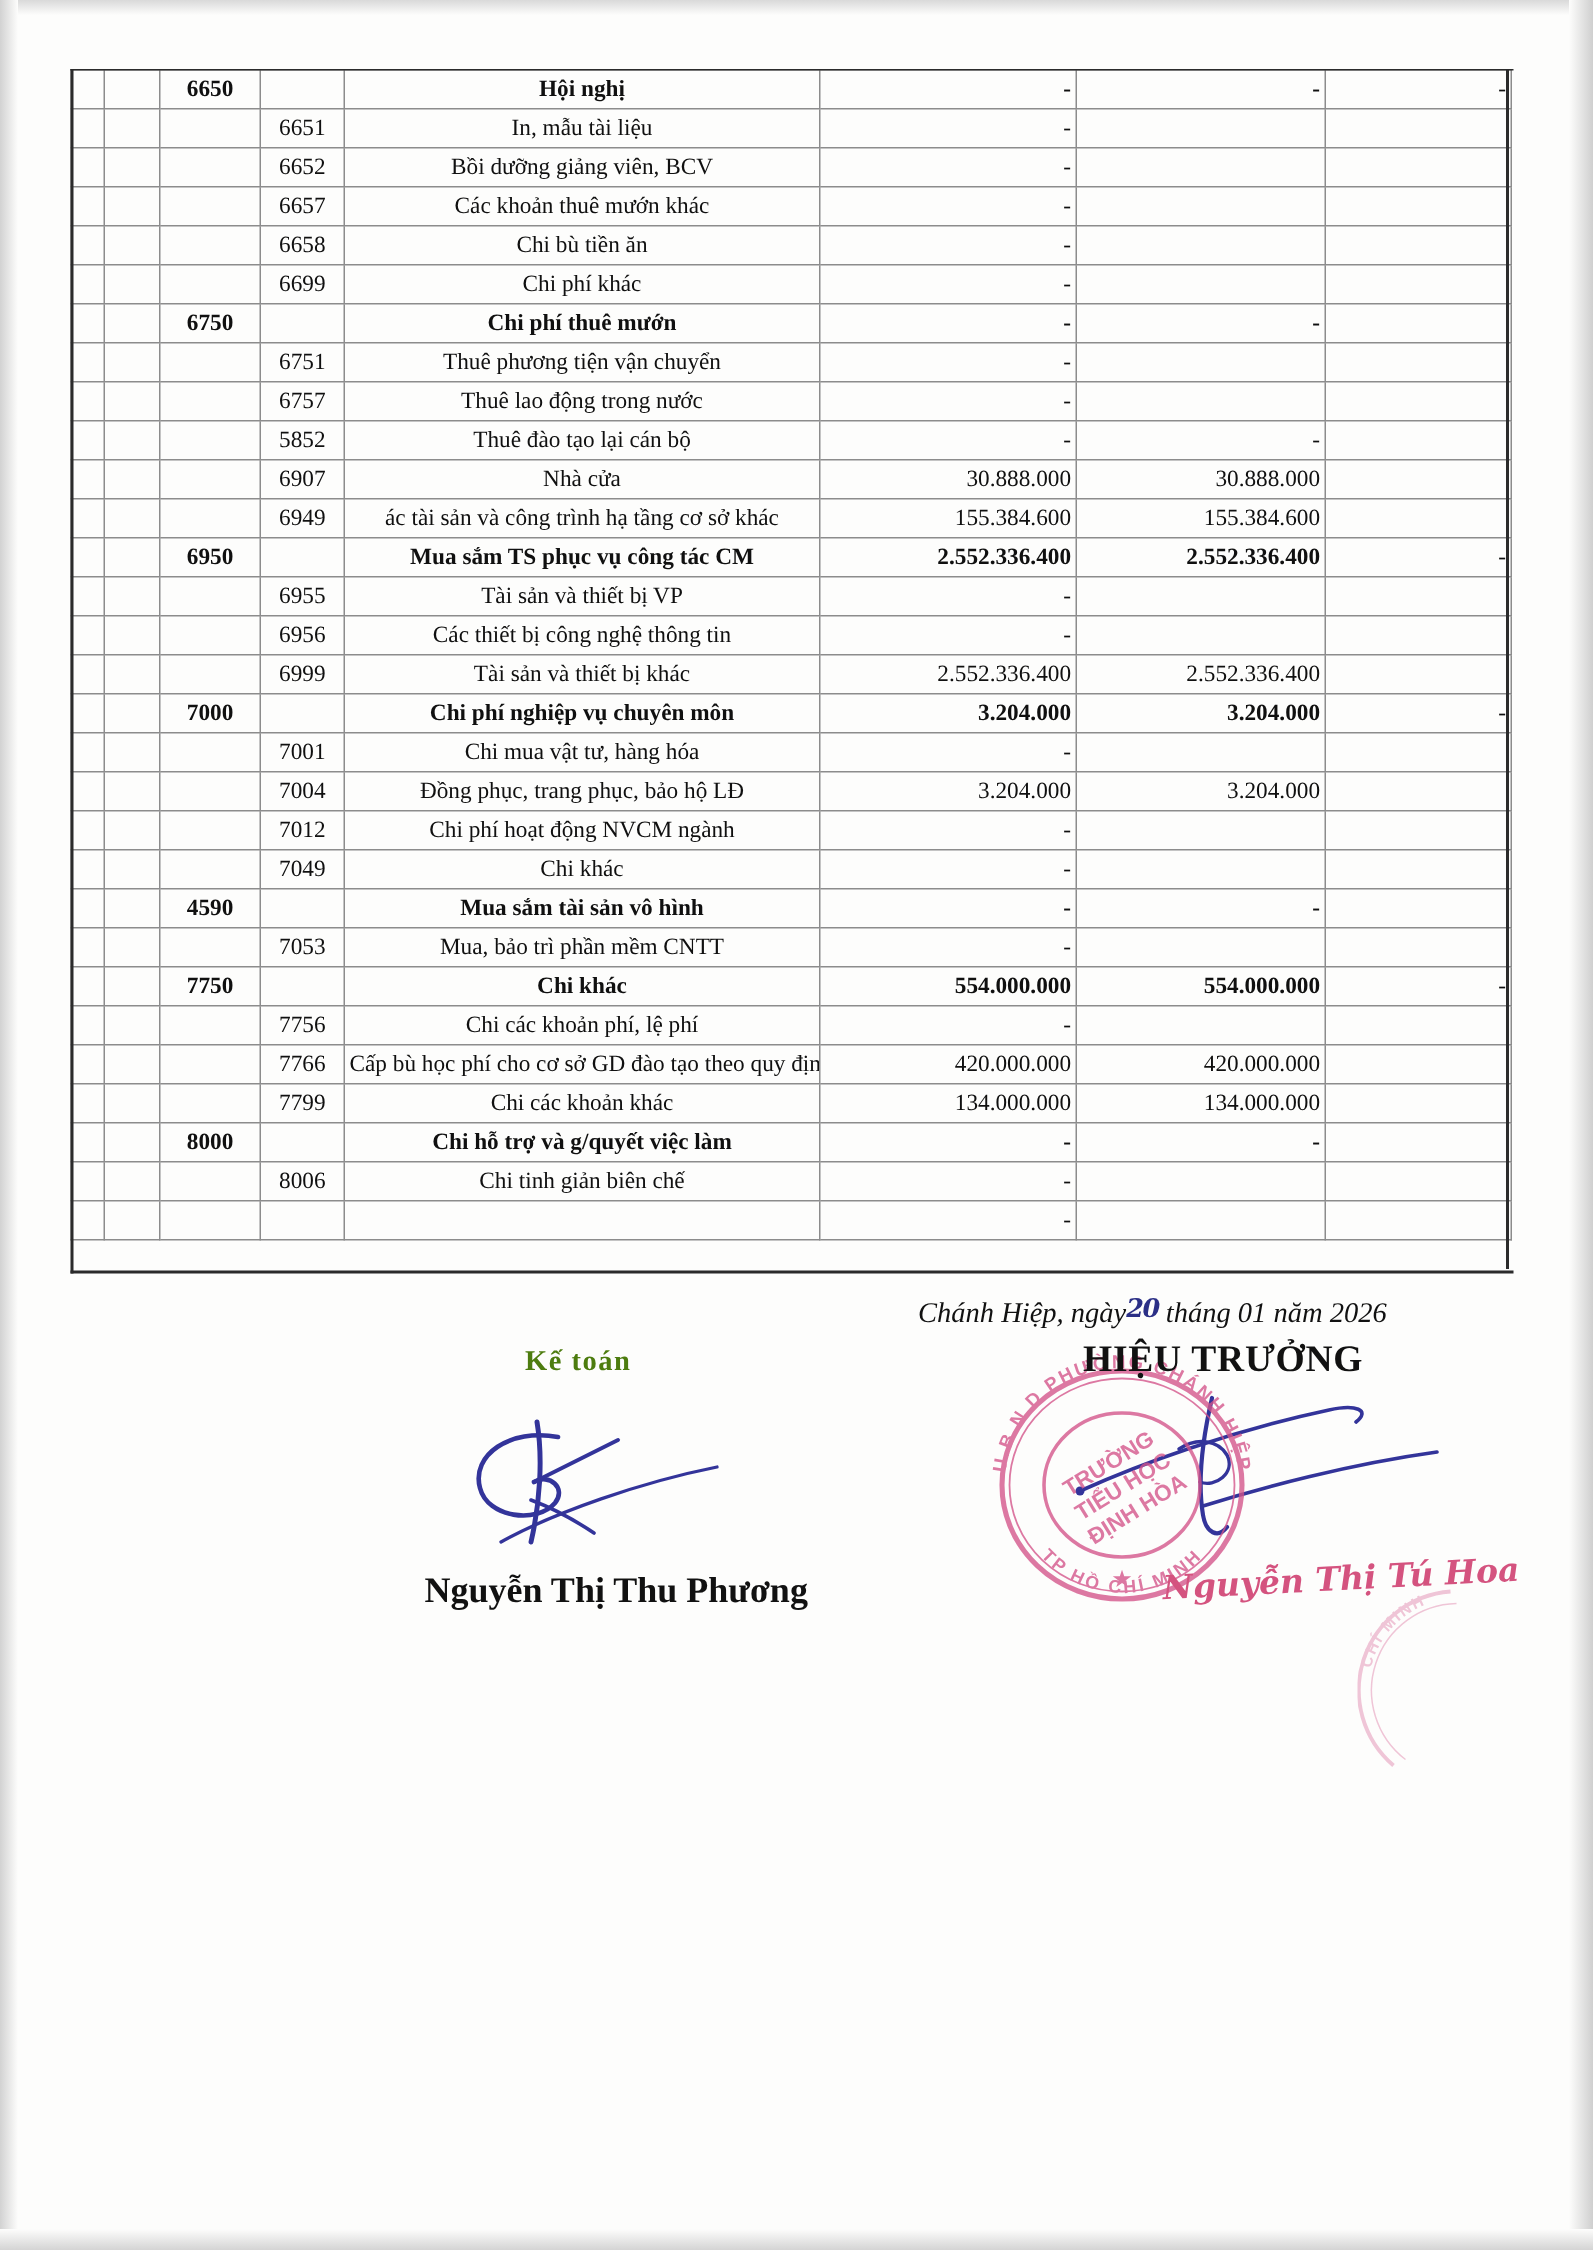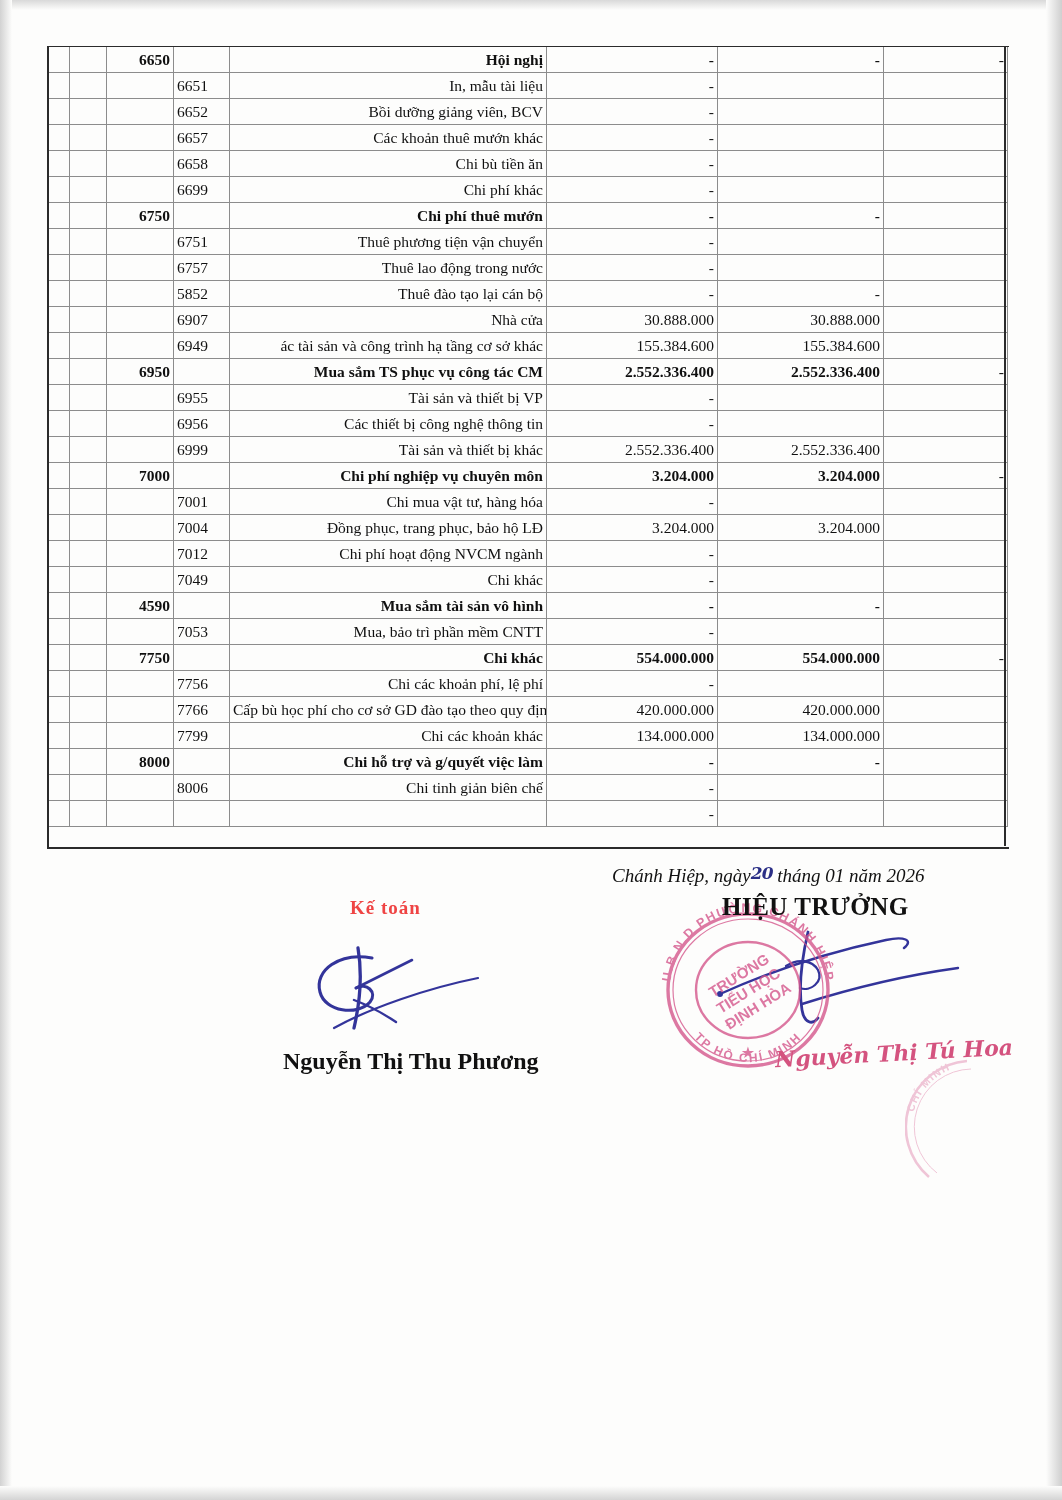--- a/index.html
+++ b/index.html
@@ -39,23 +39,23 @@
   col.c1{width:37px;}
   col.c2{width:67px;}
   col.c3{width:56px;}
   col.c4{width:317px;}
   col.c5{width:171px;}
   col.c6{width:166px;}
   col.c7{width:124px;}
 
   td.c0,td.c1{border-right:1px solid #8c8c8c;}
   td.c1{border-right:1.8px solid #3a3a3a;}
-  td.c2{border-right:1px solid #8c8c8c;text-align:right;margin-top:24px;}
-  td.c3{border-right:1.6px solid #3a3a3a;text-align:left;padding-right:4px;}
-  td.c4{border-right:1.8px solid #3a3a3a;text-align:right;padding-left:5px;}
+  td.c2{border-right:1px solid #8c8c8c;text-align:center;margin-top:24px;}
+  td.c3{border-right:1.6px solid #3a3a3a;text-align:center;padding-right:4px;}
+  td.c4{border-right:1.8px solid #3a3a3a;text-align:center;padding-left:5px;}
   td.c5{border-right:1.8px solid #3a3a3a;text-align:right;padding-right:24px;}
   td.c6{border-right:1.8px solid #3a3a3a;text-align:right;padding-right:20px;}
   td.c7{text-align:right;padding-right:30px;}
 
   tr.grp td.c2,tr.grp td.c4,tr.grp td.c5,tr.grp td.c6{font-weight:bold;}
   tr.grp td.c2{font-weight:bold;}
 
   td.dash{color:#1a1a1a;}
   .outer-frame{
     position:absolute;left:47px;top:46px;
@@ -78,21 +78,21 @@
     white-space:nowrap;
   }
   .date-hand{
     font-family:"DejaVu Serif",serif;
     color:#2b2f86;font-style:italic;font-weight:bold;
     font-size:17px;position:relative;top:-3px;
     letter-spacing:-1px;
   }
   .role-left{
     position:absolute;left:350px;top:42px;
-    font-weight:bold;font-size:19px;letter-spacing:1px;color:#ef4444;
+    font-weight:bold;font-size:19px;letter-spacing:1px;color:#4d7c0f;
   }
   .role-right{
     position:absolute;left:722px;top:38px;
     font-weight:bold;font-size:25px;letter-spacing:0.5px;color:#111;z-index:6;
   }
   .name-left{
     position:absolute;left:283px;top:193px;
     font-weight:bold;font-size:24px;color:#111;white-space:nowrap;
   }
   .name-right{

